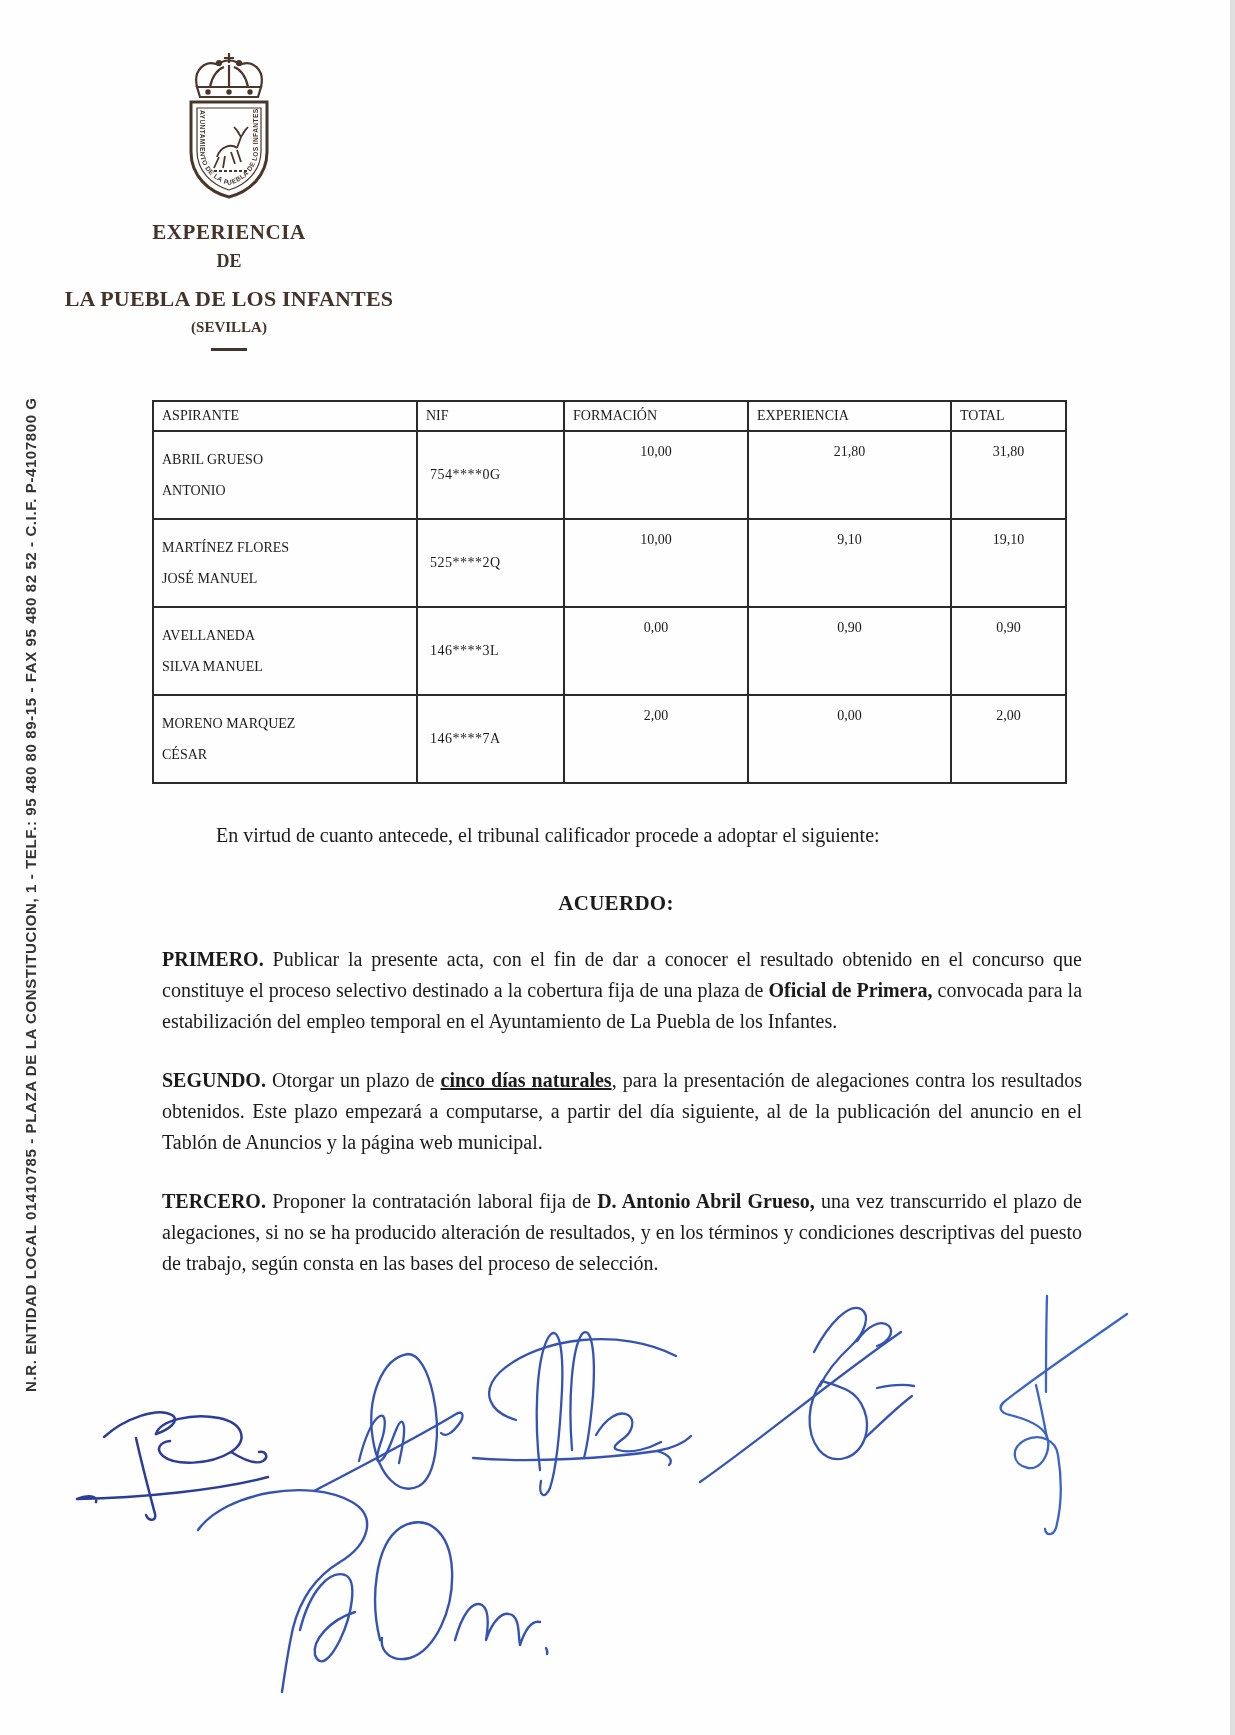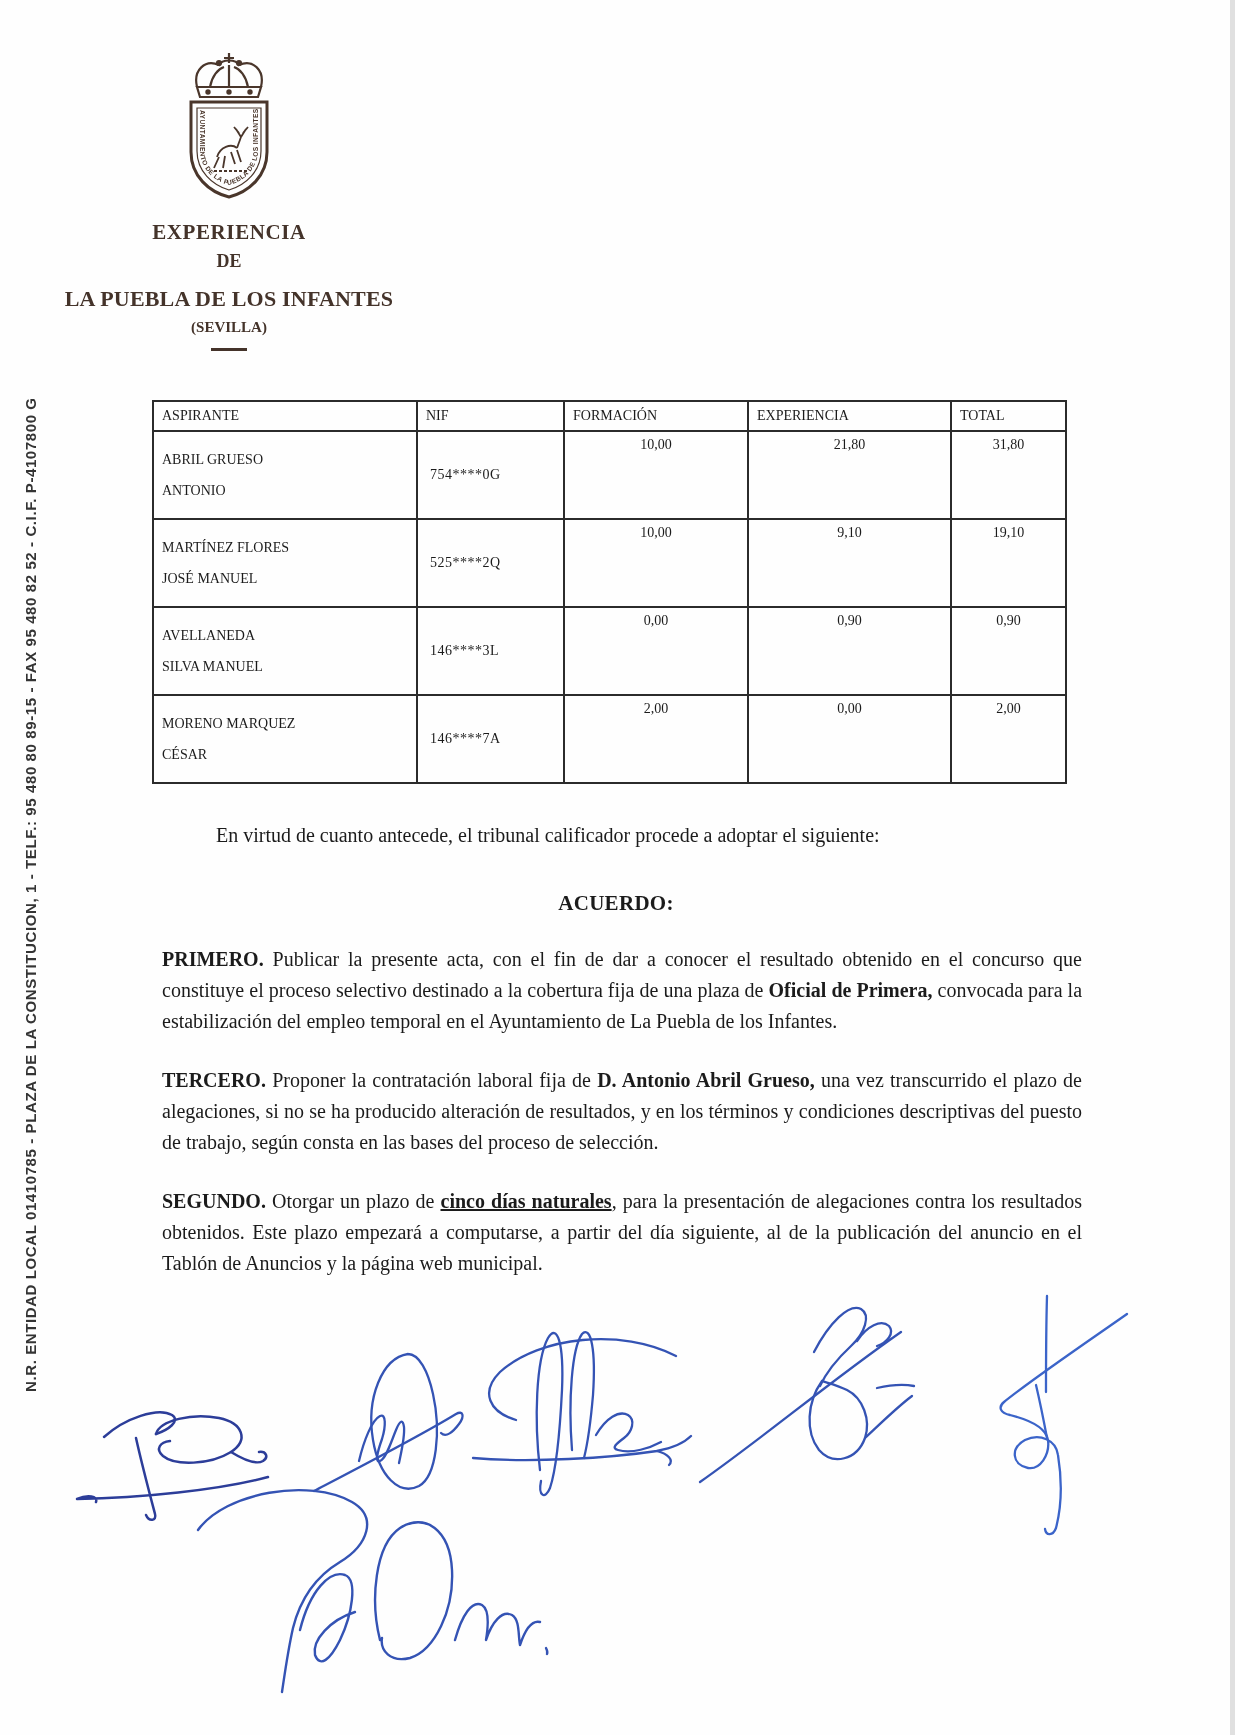--- a/index.html
+++ b/index.html
@@ -24,21 +24,21 @@
   .lh4{font-size:15px;font-weight:bold;margin-top:7px;}
   .lh-rule{width:36px;height:3px;background:#44332a;margin:12px auto 0 auto;}
   
   .content{position:absolute;left:150px;top:400px;width:932px;font-size:20px;}
   .intro{margin:0 0 45px 2px;}
   table.score{border-collapse:collapse;table-layout:fixed;width:913px;margin-left:2px;}
   table.score th,table.score td{border:2px solid #2b2b2b;font-weight:normal;font-size:14px;margin-left:19px;}
   table.score th{text-align:left;padding:3px 8px;height:30px;box-sizing:border-box;}
   td.name{padding:12px 8px;line-height:31px;vertical-align:top;height:62px;box-sizing:border-box;}
   td.nif{vertical-align:middle;padding-left:12px;letter-spacing:.5px;}
-  td.num{text-align:center;vertical-align:top;padding-top:5px;}
+  td.num{text-align:center;vertical-align:top;padding-top:12px;}
   .p-envirtud{margin:36px 0 0 0;text-align:justify;text-indent:66px;line-height:31px;}
   .acuerdo{text-align:center;font-weight:bold;font-size:21px;margin:40px 0 0 0;letter-spacing:.3px;}
   .para{margin:28px 0 0 12px;text-align:justify;line-height:31px;}
   .para b.lead{font-weight:bold;}
   .bold-underline{font-weight:bold;text-decoration:underline;}
   .sigs{position:absolute;left:0;top:1230px;}
   .sigs path{fill:none;stroke-linecap:round;stroke-linejoin:round;}
 </style>
 </head>
 <body>
@@ -150,23 +150,23 @@
         </tr>
       </tbody>
     </table>
 
     <p class="p-envirtud">En virtud de cuanto antecede, el tribunal calificador procede a adoptar el siguiente:</p>
 
     <h2 class="acuerdo">ACUERDO:</h2>
 
     <p class="para"><b class="lead">PRIMERO.</b><span> Publicar la presente acta, con el fin de dar a conocer el resultado obtenido en el concurso que constituye el proceso selectivo destinado a la cobertura fija de una plaza de </span><b>Oficial de Primera,</b><span> convocada para la estabilización del empleo temporal en el Ayuntamiento de La Puebla de los Infantes.</span></p>
 
+    <p class="para"><b class="lead">SEGUNDO.</b><span> Otorgar un plazo de </span><span class="bold-underline">cinco días naturales</span><span>, para la presentación de alegaciones contra los resultados obtenidos. Este plazo empezará a computarse, a partir del día siguiente, al de la publicación del anuncio en el Tablón de Anuncios y la página web municipal.</span></p>
+
     <p class="para"><b class="lead">TERCERO.</b><span> Proponer la contratación laboral fija de </span><b>D. Antonio Abril Grueso,</b><span> una vez transcurrido el plazo de alegaciones, si no se ha producido alteración de resultados, y en los términos y condiciones descriptivas del puesto de trabajo, según consta en las bases del proceso de selección.</span></p>
-
-    <p class="para"><b class="lead">SEGUNDO.</b><span> Otorgar un plazo de </span><span class="bold-underline">cinco días naturales</span><span>, para la presentación de alegaciones contra los resultados obtenidos. Este plazo empezará a computarse, a partir del día siguiente, al de la publicación del anuncio en el Tablón de Anuncios y la página web municipal.</span></p>
 
   </div>
 
   <svg class="sigs" width="1235" height="505" viewBox="0 0 1235 505">
     <g stroke-width="2.5">
       <path d="M 104,207 C 125,188 158,177 172,185 C 181,191 168,200 156,204" stroke="#2c3d99"></path>
       <path d="M 156,204 C 160,190 192,183 219,188 C 243,193 249,210 231,222 C 210,235 175,236 163,226 C 155,219 160,212 170,211" stroke="#2c3d99"></path>
       <path d="M 231,222 C 244,230 256,235 263,231 C 269,227 266,221 259,222" stroke="#2c3d99"></path>
       <path d="M 268,247 C 220,260 140,268 77,269 C 88,264 98,266 96,272" stroke="#2c3d99"></path>
       <path d="M 136,208 C 142,235 150,265 155,284 C 157,291 149,292 146,285" stroke="#2c3d99"></path>

